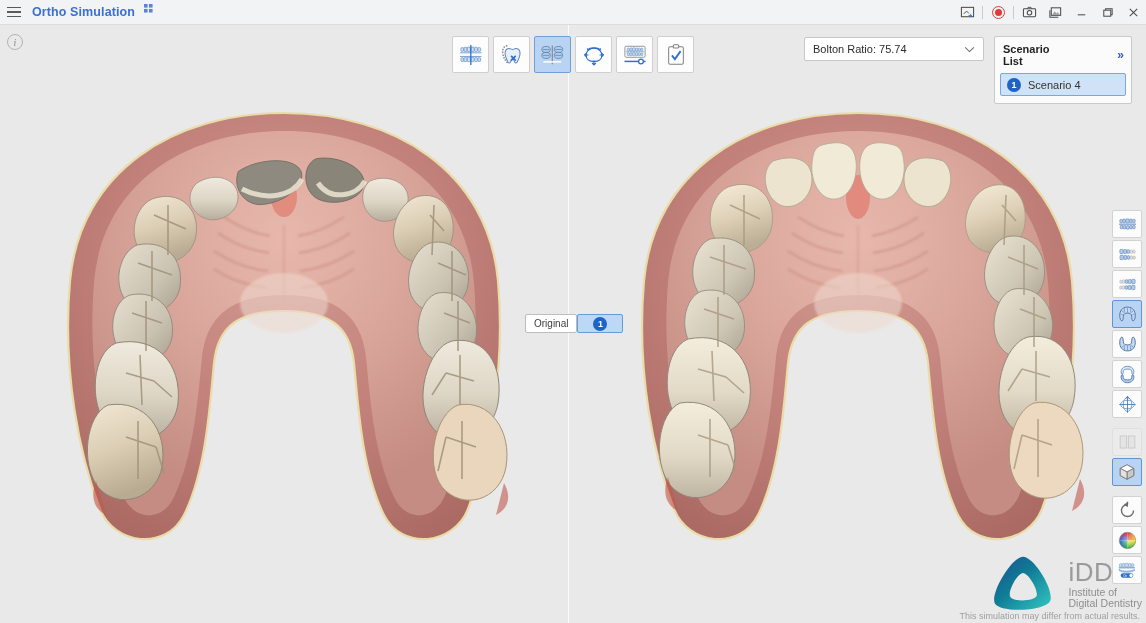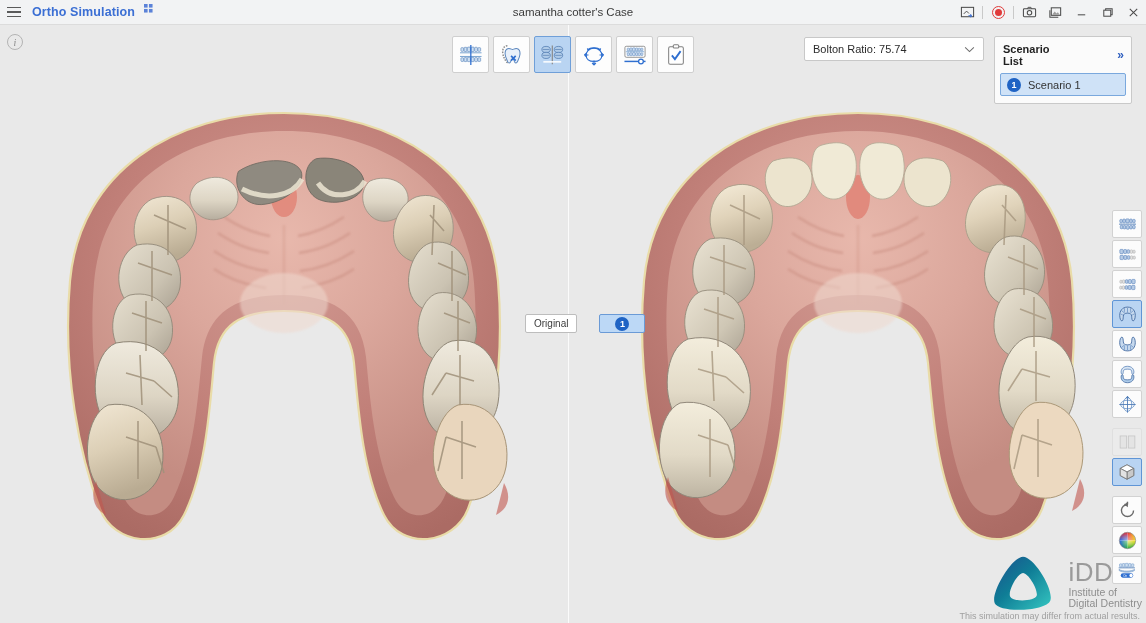--- a/index.html
+++ b/index.html
@@ -101,21 +101,21 @@
   .viewport { position: absolute; top: 25px; left: 0; width: 1146px; height: 598px; background: #e9e9e9; overflow: hidden; }
   .divider { position: absolute; top: 0; left: 568px; width: 1px; height: 598px; background: #fbfbfb; }
   .info-icon {
     position: absolute; top: 9px; left: 7px; width: 16px; height: 16px;
     border-radius: 50%; border: 1px solid #b4b4b4; color: #8a8a8a;
     font-size: 10px; font-style: italic; display: flex; align-items: center; justify-content: center;
     font-family: "Liberation Serif", serif; cursor: pointer;
   }
 
   
-  .pane-tags { position: absolute; top: 289px; left: 525px; display: flex; gap: 22px; z-index: 6; }
+  .pane-tags { position: absolute; top: 289px; left: 525px; display: flex; gap: 0; z-index: 6; }
   .tag {
     height: 19px; min-width: 46px; padding: 0 8px; background: #ffffff; border: 1px solid #bdbdbd;
     border-radius: 2px; font-size: 10px; color: #3c3c3c; display: flex; align-items: center;
     justify-content: center; cursor: pointer;
   }
   .tag.sel { background: #bcd8f6; border-color: #6a9ad6; }
 
   
   .arch-wrap { position: absolute; top: 0; height: 598px; }
   .arch-wrap.left { left: 0; width: 568px; }
@@ -162,21 +162,20 @@
       <span>Ortho Simulation</span>
       <span class="pin-icon">
         <svg width="9" height="9" viewBox="0 0 10 10">
             <rect x="0" y="0" width="4" height="4" fill="#5b82d8"></rect>
             <rect x="5.5" y="0" width="4" height="4" fill="#5b82d8"></rect>
             <rect x="0" y="5.5" width="4" height="4" fill="#5b82d8"></rect>
             <rect x="5.5" y="5.5" width="4" height="4" fill="#5b82d8"></rect>
           </svg>
       </span>
     </div>
-    <div class="case-title">samantha cotter's Case</div>
 
     <div class="win-tools">
       <div class="wbtn">
         <svg width="15" height="15" viewBox="0 0 16 16">
           <rect x="1.5" y="2.5" width="13" height="10" fill="none" stroke="#4a4a4a" stroke-width="1.1"></rect>
           <path d="M4 9.5 L7 6.5 L9.5 9" fill="none" stroke="#4a4a4a" stroke-width="1"></path>
           <path d="M9 11.5 L12.5 11.5 M12.5 11.5 L11 10 M12.5 11.5 L11 13" fill="none" stroke="#3f6fd0" stroke-width="1.1"></path>
         </svg>
       </div>
       <div class="sep"></div>
@@ -711,17 +710,17 @@
     </span>
   </div>
 
   <div class="scenario-panel">
     <div class="scenario-head">
       <span>Scenario List</span>
       <span class="expand">»</span>
     </div>
     <div class="scenario-item">
       <span class="num-badge">1</span>
-      <span class="scenario-label">Scenario 1</span>
+      <span class="scenario-label">Scenario 4</span>
     </div>
   </div>
 
 </div>
 
 </body></html>

